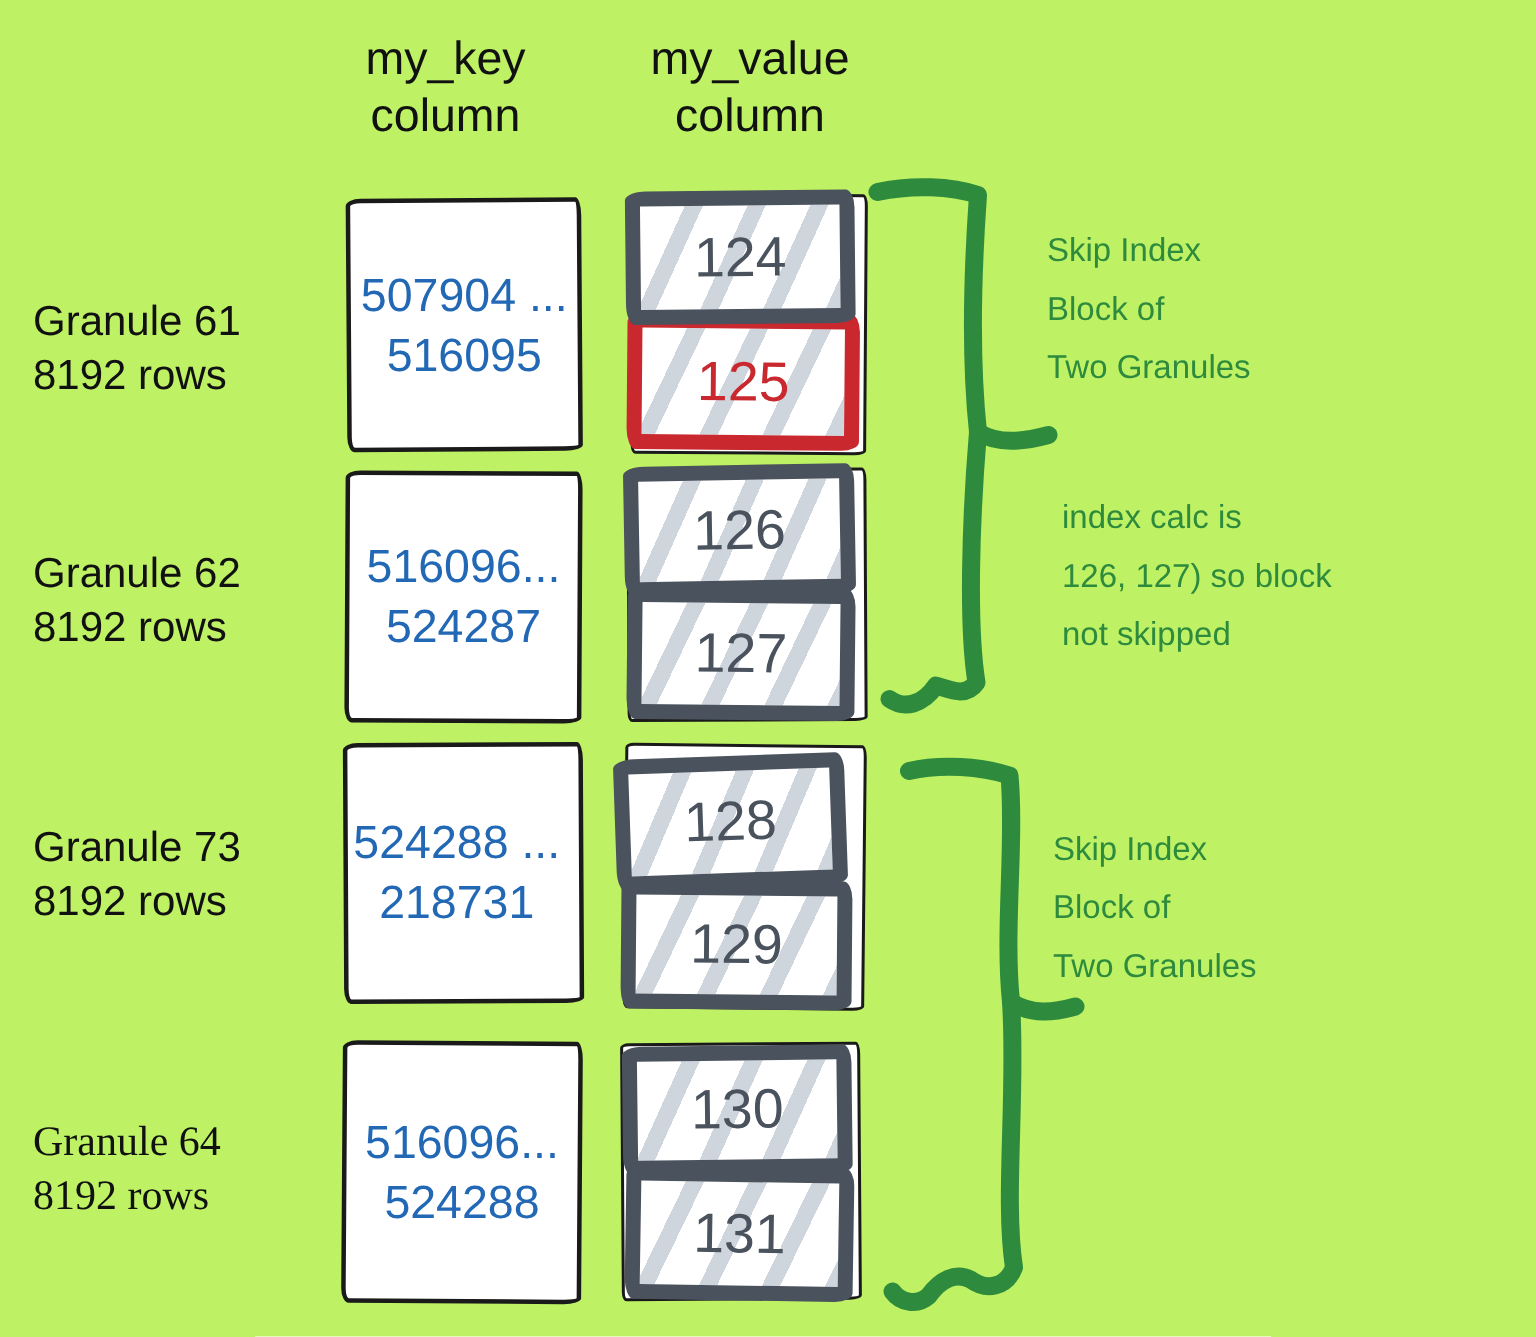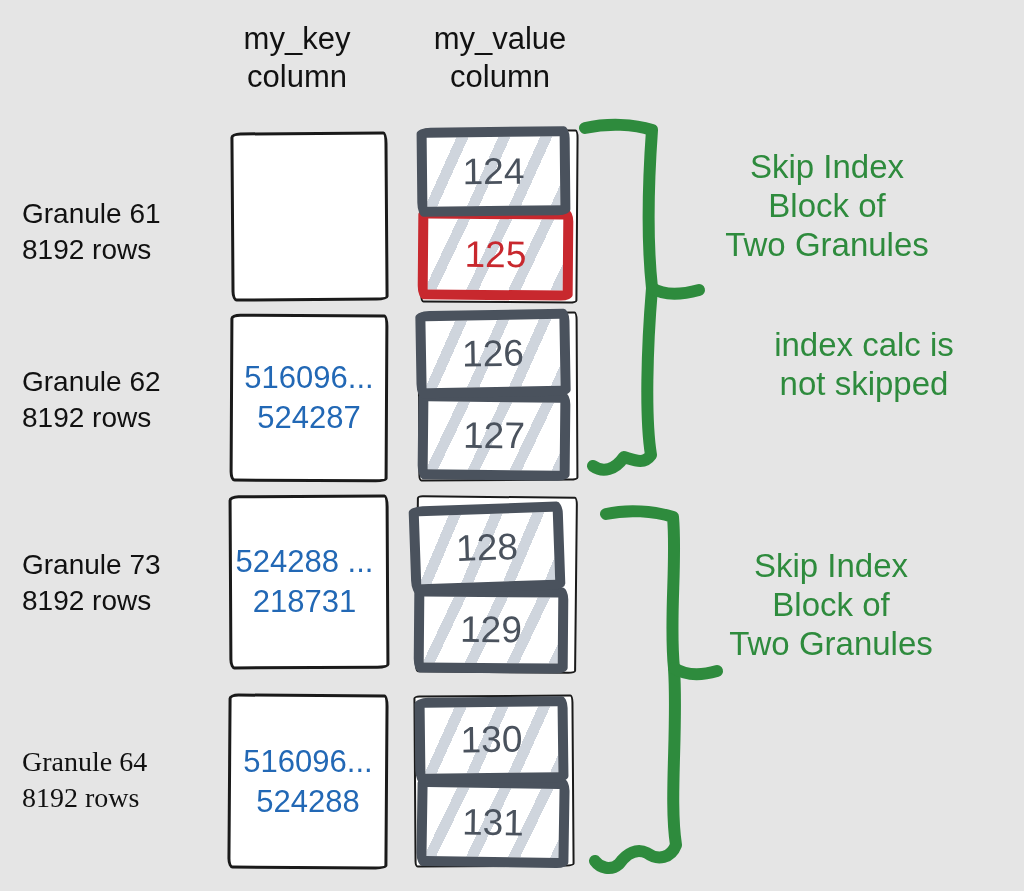--- a/index.html
+++ b/index.html
@@ -1,17 +1,17 @@
 <!DOCTYPE html>
 <html><head>
 <meta charset="utf-8">
 <style>
   html,body{margin:0;padding:0;background:#ffffff;}
   #canvas{
-    position:relative;width:1024px;height:891px;background:#e5e5e5;overflow:hidden;
+    position:relative;width:1024px;height:891px;background:#bef264;overflow:hidden;
     font-family:"Liberation Sans","DejaVu Sans",sans-serif;color:#111111;
   }
   .abs{position:absolute;}
   .header{font-size:31px;line-height:38px;text-align:center;color:#111111;}
   .glabel{font-size:28px;line-height:36px;color:#111111;text-align:left;}
   .keybox{
     border:3px solid #1a1a1a;background:#ffffff;box-sizing:border-box;
     border-radius:10px 4px 12px 5px / 5px 12px 4px 10px;
   }
   .keytext{
@@ -28,21 +28,21 @@
       repeating-linear-gradient(115deg,
         rgba(0,0,0,0) 0px, rgba(0,0,0,0) 27px,
         #cfd5dd 27px, #cfd5dd 38px),
       #ffffff;
     border-radius:14px 6px 12px 6px / 6px 12px 6px 14px;
     display:flex;align-items:center;justify-content:center;
   }
   .valblock .valnum{font-size:37px;color:#4a525d;}
   .valblock.hl{border-color:#c8282e;}
   .valblock.hl .valnum{color:#c8282e;}
-  .ann{font-size:33px;line-height:39px;text-align:center;color:#2e8b3d;}
+  .ann{font-size:22px;line-height:39px;color:#2e8b3d;}
   svg.bracket-layer{position:absolute;left:0;top:0;pointer-events:none;}
 </style>
 </head>
 <body>
 
 <div id="canvas">
 
   <div class="abs header" style="left:197px;top:20px;width:200px;">
     <div>my_key</div>
     <div>column</div>
@@ -63,20 +63,24 @@
   <div class="abs glabel" style="left:22px;top:547px;width:190px;">
     <div>Granule 73</div>
     <div>8192 rows</div>
   </div>
   <div class="abs glabel" style="left:22px;top:744px;width:190px;font-family:Liberation Serif, serif;">
     <div>Granule 64</div>
     <div>8192 rows</div>
   </div>
 
   <div class="abs keybox" style="left:231px;top:132px;width:157px;height:169px;transform:rotate(-0.4deg);"></div>
+  <div class="abs keytext" style="left:231px;top:132px;width:157px;height:169px;">
+    <div>507904 ...</div>
+    <div>516095</div>
+  </div>
 
   <div class="abs keybox" style="left:230px;top:314px;width:158px;height:168px;transform:rotate(0.3deg);"></div>
   <div class="abs keytext" style="left:230px;top:314px;width:158px;height:168px;">
     <div>516096...</div>
     <div>524287</div>
   </div>
 
   <div class="abs keybox" style="left:229px;top:495px;width:160px;height:174px;transform:rotate(-0.3deg);"></div>
   <div class="abs keytext" style="left:229px;top:495px;width:151px;height:174px;">
     <div>524288 ...</div>
@@ -141,20 +145,21 @@
   </svg>
 
   <div class="abs ann" style="left:698px;top:147px;width:258px;">
     <div>Skip Index</div>
     <div>Block of</div>
     <div>Two Granules</div>
   </div>
 
   <div class="abs ann" style="left:708px;top:325px;width:312px;">
     <div>index calc is</div>
+    <div>126, 127) so block</div>
     <div>not skipped</div>
   </div>
 
   <div class="abs ann" style="left:702px;top:546px;width:258px;">
     <div>Skip Index</div>
     <div>Block of</div>
     <div>Two Granules</div>
   </div>
 
 

